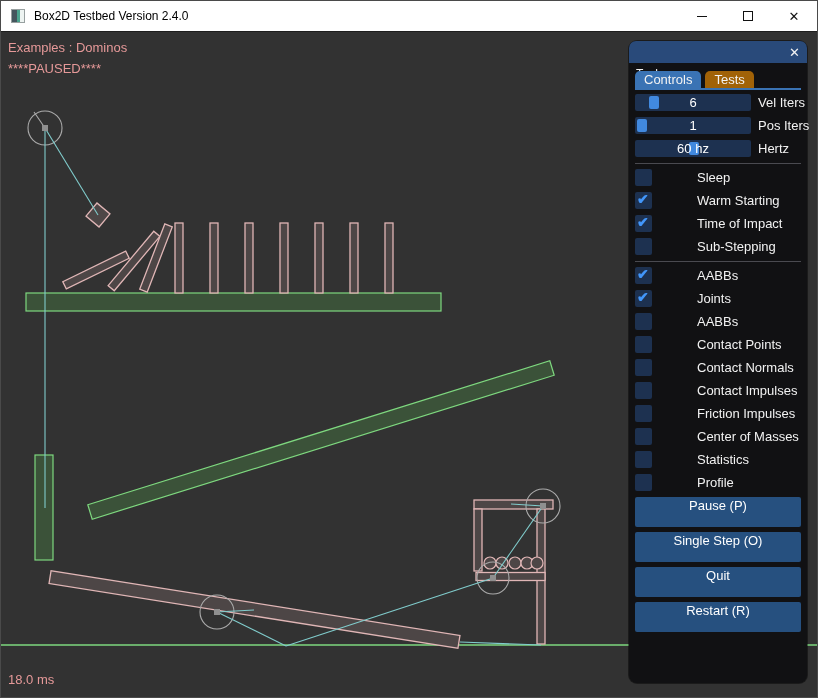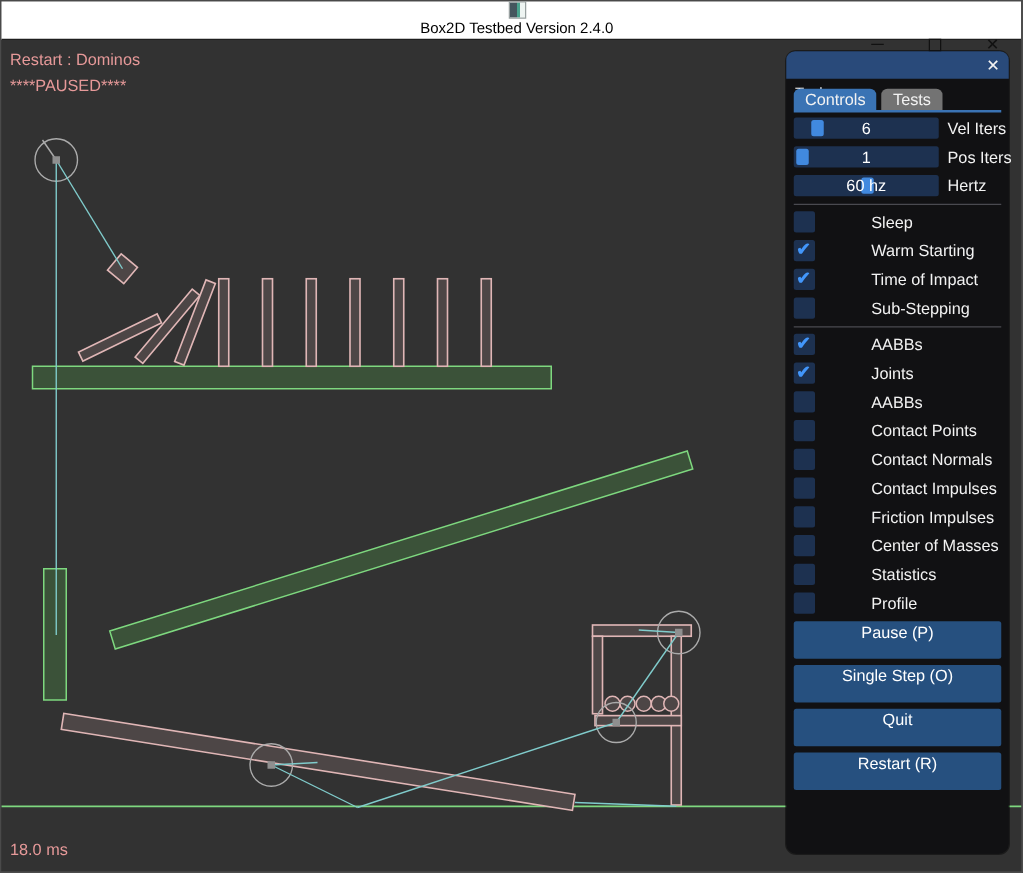--- a/index.html
+++ b/index.html
@@ -8,21 +8,20 @@
     position:relative; width:818px; height:698px;
     background:#323232; overflow:hidden;
     border:1px solid #4a4a4a;
     font-family:"Liberation Sans", sans-serif;
   }
   
   .titlebar {
     position:absolute; top:0; left:0; right:0; height:31px;
     background:#ffffff; display:flex; align-items:center; z-index:30;
     border-bottom:1px solid #1e1e1e;
-    flex-direction:column;
   }
   .app-icon {
     width:14px; height:14px; margin-left:10px; flex:0 0 auto;
     border:1px solid #98a0a0;
     background:linear-gradient(90deg,#45565e 0 45%, #4aa38e 45% 70%, #eef4f2 70% 100%);
   }
   .title-text { margin-left:9px; font-size:12px; color:#000; white-space:nowrap; }
   .winbtns { margin-left:auto; display:flex; height:100%; }
   .winbtn { width:46px; height:100%; display:flex; align-items:center; justify-content:center; color:#111; }
   .min-glyph { display:block; width:10px; border-top:1px solid #111; }
@@ -116,21 +115,21 @@
       <line x1="285" y1="645" x2="492" y2="577" stroke="#80cccc" stroke-width="1.1"></line>
       <line x1="492" y1="577" x2="542" y2="505" stroke="#80cccc" stroke-width="1.1"></line>
       <line x1="542" y1="505" x2="510" y2="503" stroke="#80cccc" stroke-width="1.1"></line>
       <line x1="459" y1="641" x2="540" y2="644" stroke="#80cccc" stroke-width="1.1"></line>
       <rect x="41" y="124" width="6" height="6" fill="#8f8f8f"></rect>
       <rect x="213" y="608" width="6" height="6" fill="#8f8f8f"></rect>
       <rect x="489" y="574" width="6" height="6" fill="#8f8f8f"></rect>
       <rect x="539" y="502" width="6" height="6" fill="#8f8f8f"></rect>
     </svg>
 
-  <div class="overlay-text" style="top: 39px; color: rgb(230, 153, 153);">Restart : Dominos</div>
+  <div class="overlay-text" style="top: 39px; color: rgb(230, 153, 153);">Examples : Dominos</div>
   <div class="overlay-text" style="top: 60px; color: rgb(230, 153, 153);">****PAUSED****</div>
   <div class="overlay-text" style="top: 671px; color: rgb(230, 153, 153);">18.0 ms</div>
 
   <div class="titlebar">
     <span class="app-icon"></span>
     <span class="title-text">Box2D Testbed Version 2.4.0</span>
     <span class="winbtns">
       <span class="winbtn">
         <span class="min-glyph"></span>
       </span>
@@ -144,21 +143,21 @@
   </div>
 
   <div class="panel" style="background: rgb(17, 17, 19);">
     <div class="panel-titlebar" style="background: rgb(41, 74, 122);">
       <span class="panel-title">Tools</span>
       <span class="panel-close">✕</span>
     </div>
     <div class="panel-body">
       <div class="tabbar" id="tabbar" style="border-bottom-color: rgb(58, 115, 180);">
           <div class="tab active" style="background: rgb(58, 115, 180);">Controls</div>
-          <div class="tab" style="background: #737373;">Tests</div>
+          <div class="tab" style="background: #a16207;">Tests</div>
         </div>
       <div id="sliders">
           <div class="srow">
             <div class="strack" style="background: rgb(29, 49, 80);">
               <div class="sgrab" style="left: 14px; background: rgb(65, 137, 223);"></div>
               <span class="sval">6</span>
             </div>
             <span class="slabel">Vel Iters</span>
           </div>
           <div class="srow">

